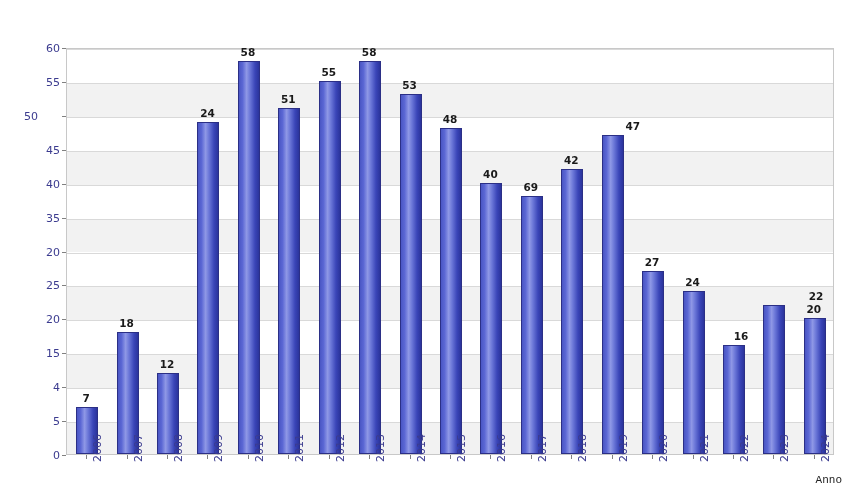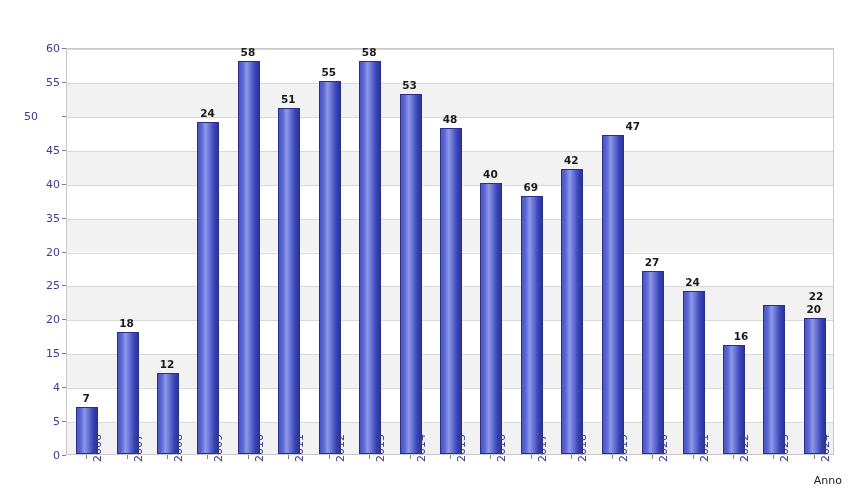--- a/index.html
+++ b/index.html
@@ -131,20 +131,21 @@
     height: 4px;
     background: #808080;
   }
   .xlabel {
     position: absolute;
     right: 8px;
     top: 474px;
     font-size: 11px;
     color: #222222;
     white-space: nowrap;
+    font-family: Liberation Mono, monospace;
   }
 </style>
 </head>
 <body>
 
 <div id="chart-root">
 
 
   <div class="plot">
     <div class="bands" id="bands">

